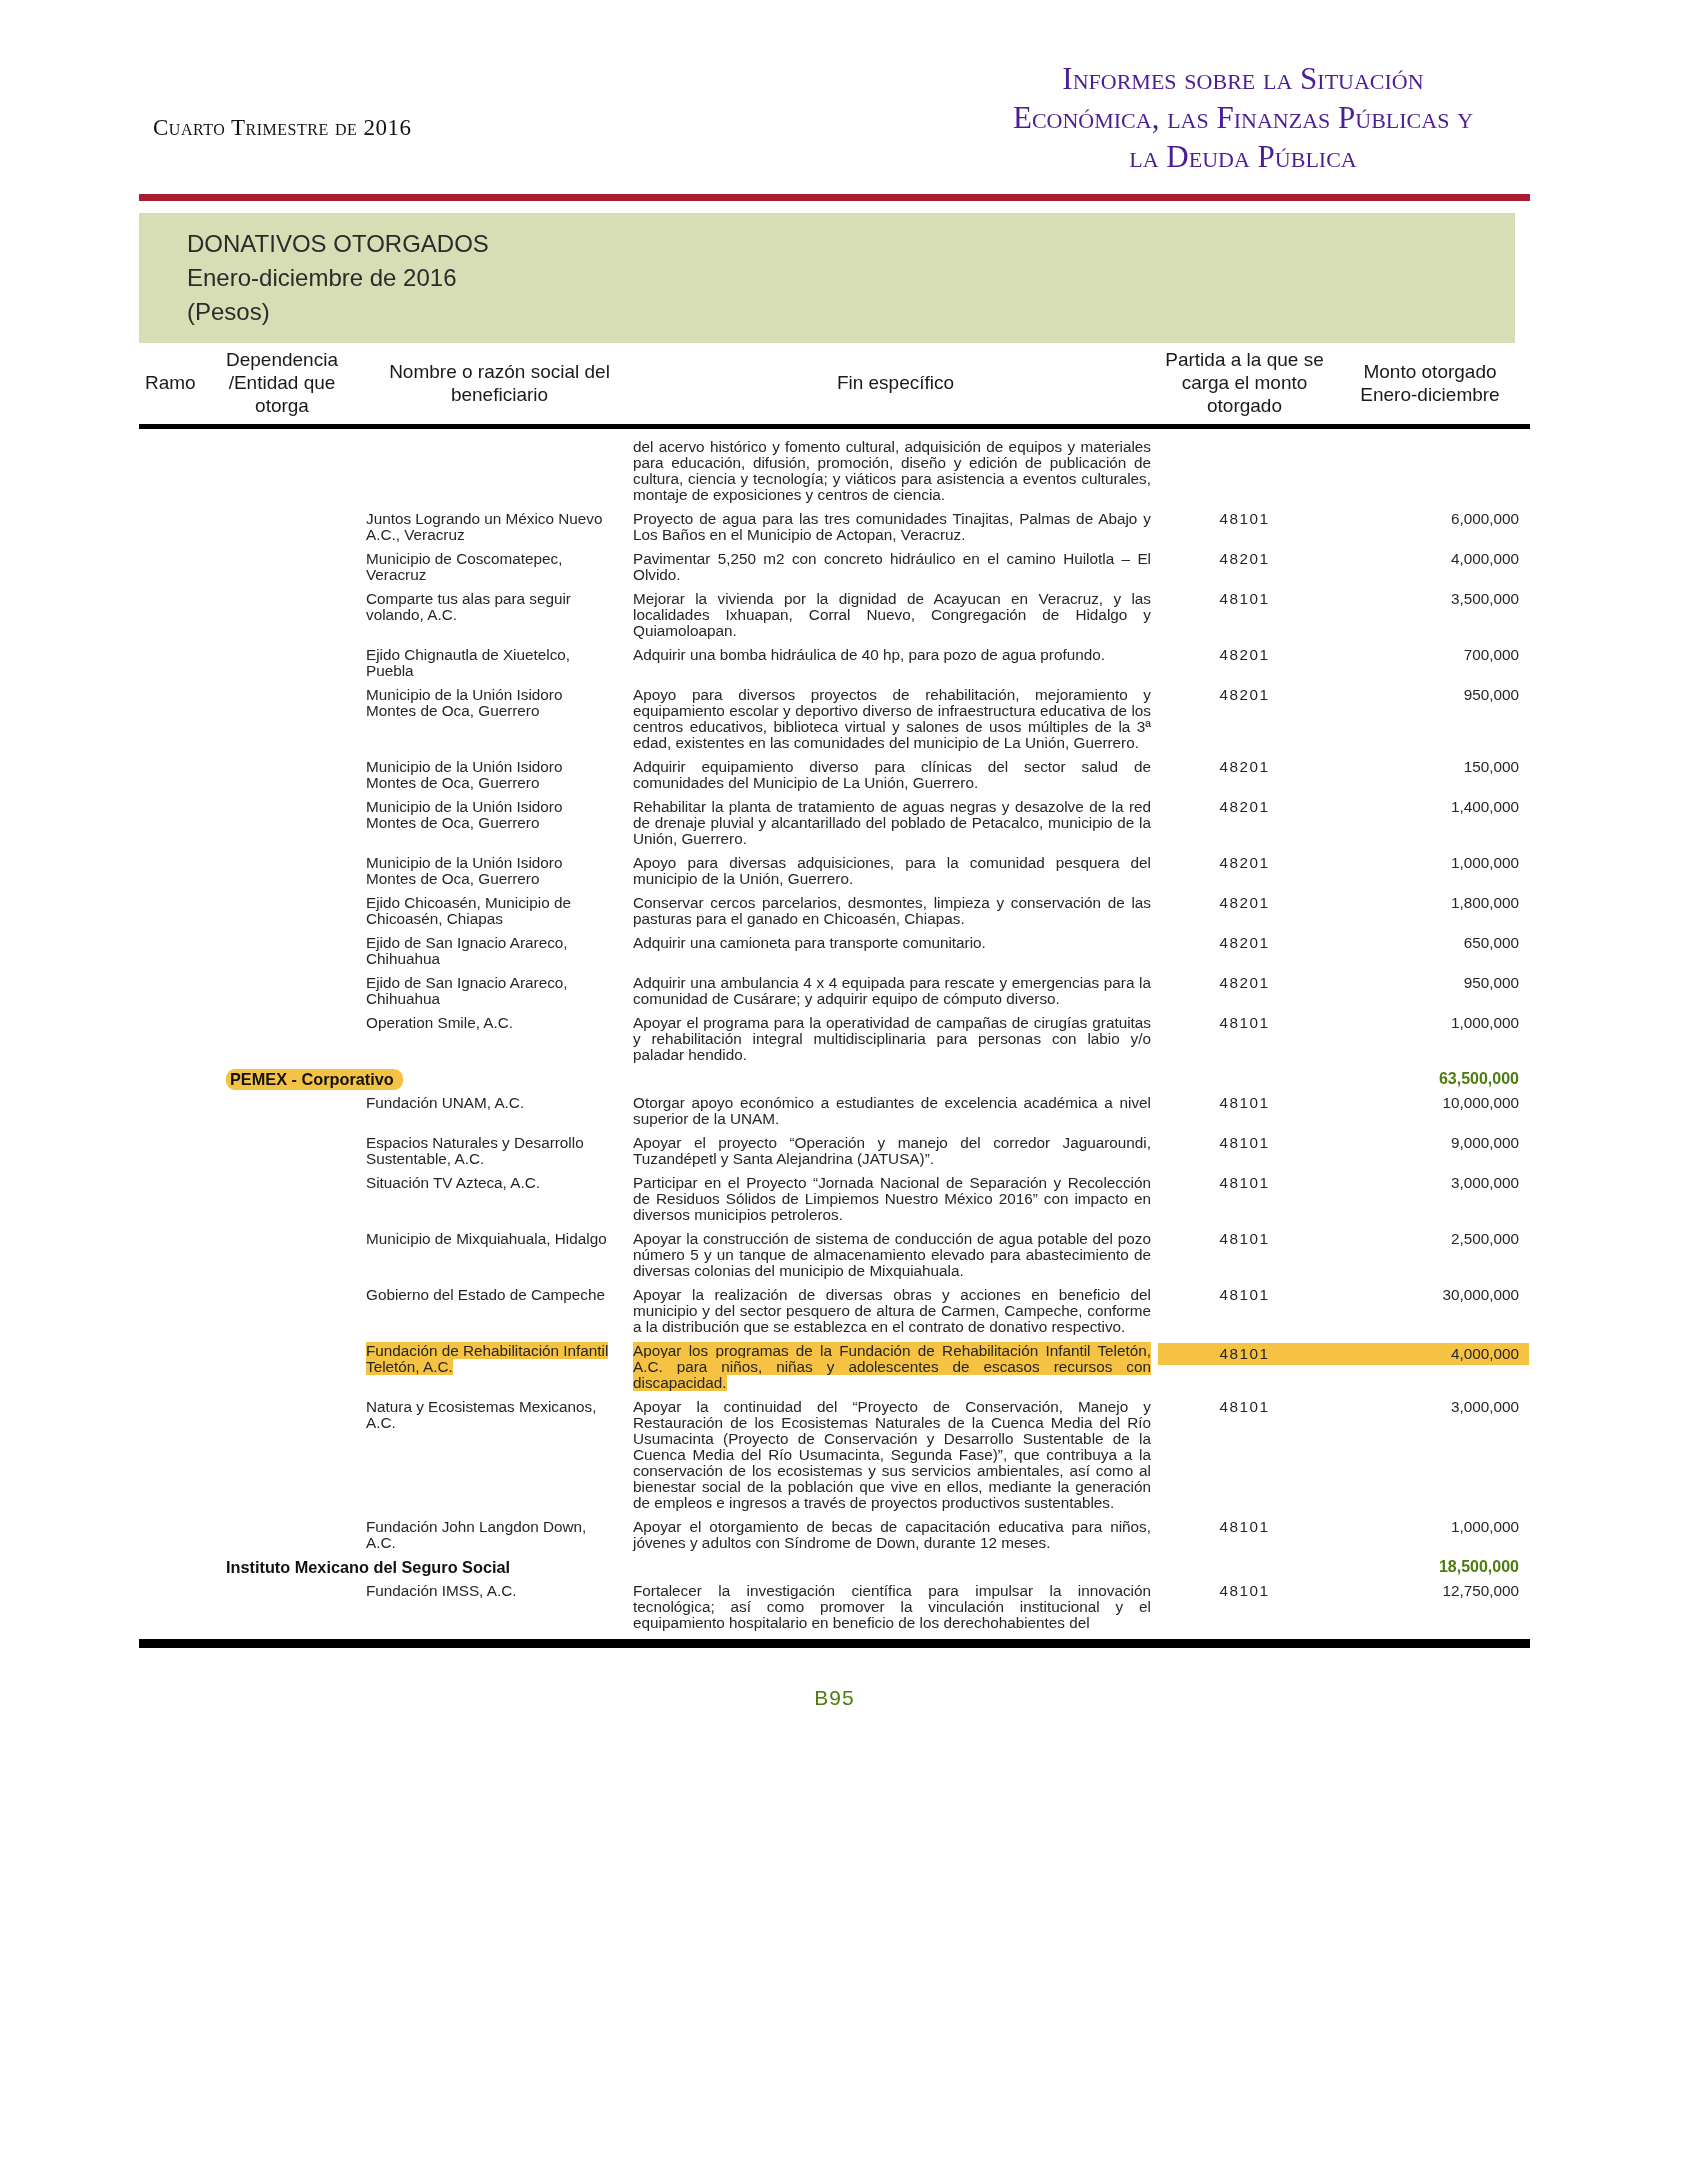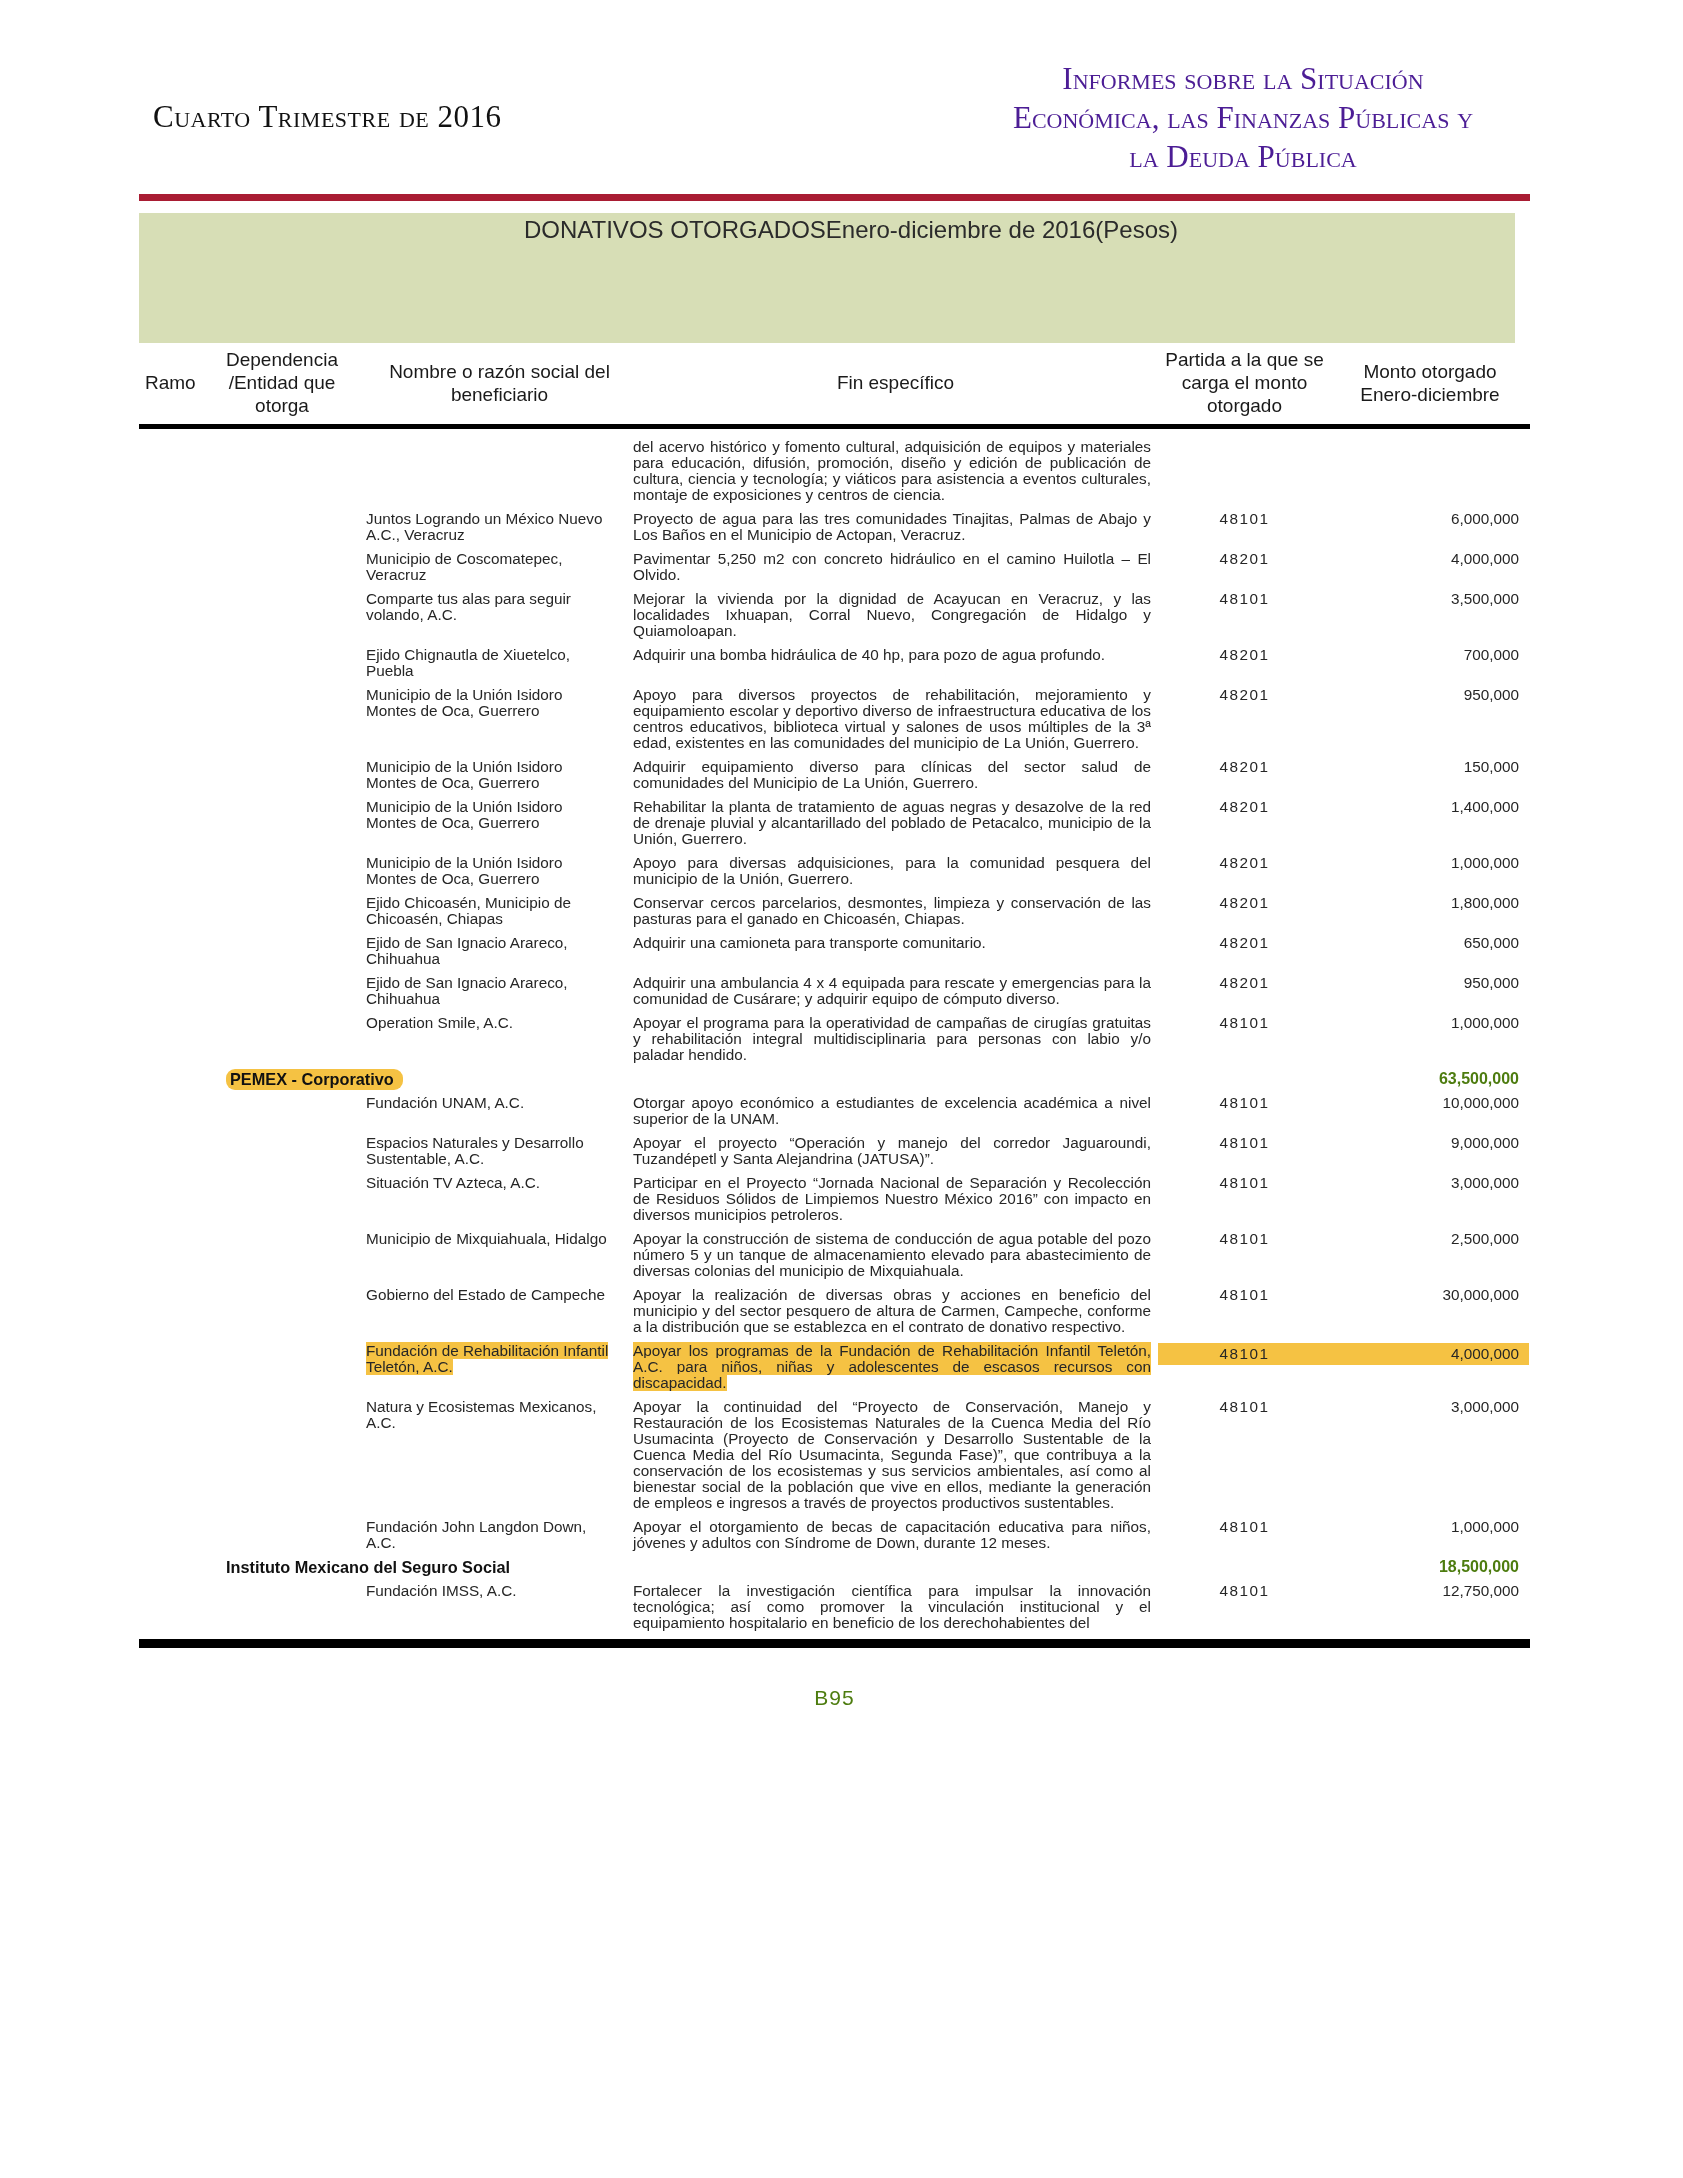--- a/index.html
+++ b/index.html
@@ -1,30 +1,30 @@
 <!DOCTYPE html>
 <html lang="es"><head>
 <meta charset="utf-8">
 <style>
   html,body{margin:0;padding:0;background:#e8e8e8;}
   #page{position:relative;width:1683px;height:2178px;background:#ffffff;overflow:hidden;
         font-family:"Liberation Sans",sans-serif;color:#262626;}
 
   
-  .hdr-left{position:absolute;left:153px;top:99px;
+  .hdr-left{position:absolute;left:153px;top:115px;
     font-family:"Liberation Serif",serif;font-variant:small-caps;
-    font-size:31px;letter-spacing:0.5px;color:#111;}
+    font-size:23px;letter-spacing:0.5px;color:#111;}
   .hdr-right{position:absolute;left:941px;top:59px;width:604px;text-align:center;
     font-family:"Liberation Serif",serif;font-variant:small-caps;
     font-size:31px;line-height:39px;color:#4c1d95;}
 
   
   .red-rule{position:absolute;left:139px;top:194px;width:1391px;height:7px;background:#A91D33;}
   .banner{position:absolute;left:139px;top:213px;width:1376px;height:130px;background:#D7DEB6;
-    display:flex;justify-content:center;padding-left:48px;box-sizing:border-box;
+    display:flex;flex-direction:column;justify-content:center;padding-left:48px;box-sizing:border-box;
     color:#2b2b2b;font-size:24px;line-height:34px;}
 
   
   .table-wrap{position:absolute;left:139px;top:343px;width:1391px;}
   .grid{display:grid;grid-template-columns:59px 168px 267px 525px 173px 198px;}
   .thead{min-height:79px;align-items:center;font-size:19px;line-height:23px;color:#1a1a1a;}
   .thead .hcell{text-align:center;padding:2px 6px;box-sizing:border-box;}
   .black-rule{height:5px;background:#000;margin:2px 0 10px 0;}
   .black-rule.bottom{height:9px;margin:6px 0 0 0;}
 

